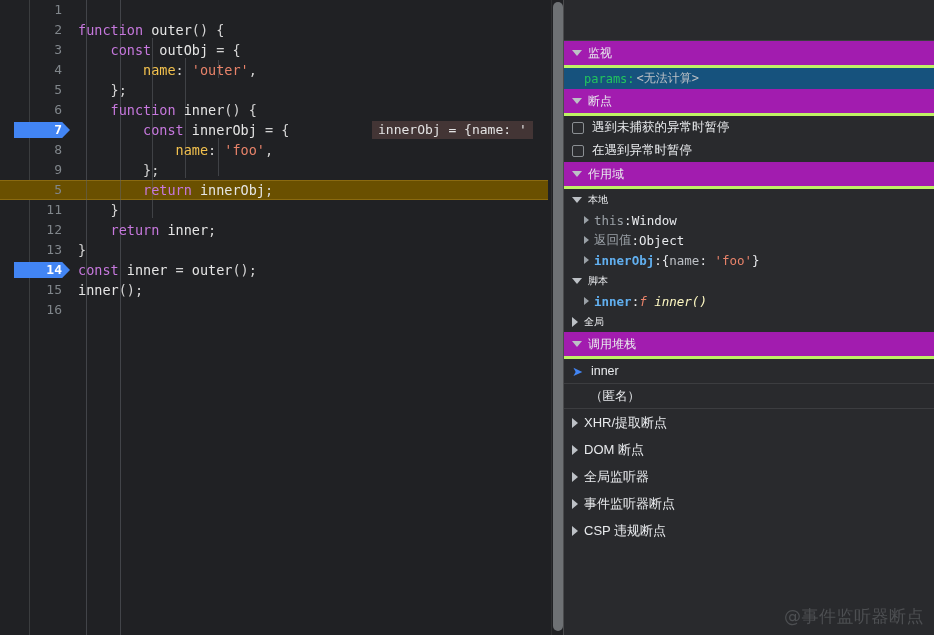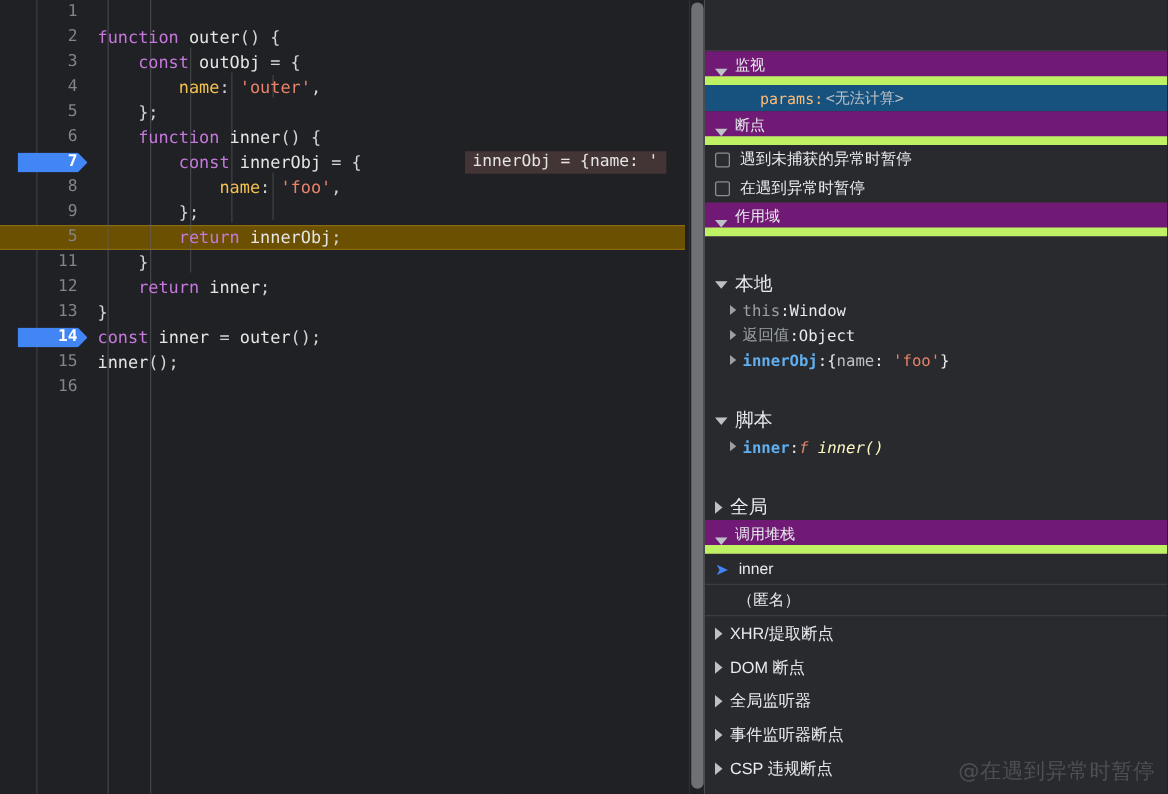--- a/index.html
+++ b/index.html
@@ -163,25 +163,25 @@
     flex: 0 0 371px;
   }
   .sb-topbar {
     height: 41px;
     background: #292a2d;
     border-bottom: 1px solid #3c3d40;
     box-sizing: border-box;
   }
   .section-header {
     display: flex;
-    align-items: flex-end;
+    align-items: center;
     height: 27px;
     padding-left: 8px;
-    background: #701a75;
-    border-bottom: 7px solid #bef264;
+    background: #a21caf;
+    border-bottom: 3px solid #bef264;
     box-sizing: border-box;
     font-size: 12px;
     color: #e8eaed;
     cursor: default;
   }
   .tri {
     display: inline-block;
     width: 0; height: 0;
     margin-right: 6px;
     flex: 0 0 auto;
@@ -207,21 +207,21 @@
   .watch-row {
     display: flex;
     align-items: center;
     height: 21px;
     background: #16527d;
     padding-left: 20px;
     font-family: "DejaVu Sans Mono", "Liberation Mono", monospace;
     font-size: 12px;
     box-sizing: border-box;
   }
-  .watch-name { color: #fdba74; margin-left: 24px; }
+  .watch-name { color: #22c55e; }
   .watch-val { color: #bdc1c6; margin-left: 2px; }
 
   .cb-row {
     display: flex;
     align-items: center;
     height: 23px;
     padding-left: 8px;
     font-size: 12.5px;
     color: #e8eaed;
   }
@@ -251,23 +251,22 @@
   .sc-str { color: #e8836a; }
   .sc-prop { color: #bdc1c6; }
   .sc-fn { color: #e8836a; font-style: italic; }
   .sc-fname { color: #fef9c3; font-style: italic; }
 
   .subsec-header {
     display: flex;
     align-items: center;
     height: 21px;
     padding-left: 8px;
-    font-size: 15px;
-    color: #e8eaed;
-    margin-top: 28px;
+    font-size: 10px;
+    color: #e8eaed;
   }
 
   .stack-row {
     display: flex;
     align-items: center;
     height: 25px;
     padding-left: 8px;
     font-size: 12.5px;
     color: #e8eaed;
     border-bottom: 1px solid #3c3d40;
@@ -440,16 +439,16 @@
         <div class="bp-cat">
           <span class="tri right"></span>
           <span>事件监听器断点</span>
         </div>
         <div class="bp-cat">
           <span class="tri right"></span>
           <span>CSP 违规断点</span>
         </div>
       </div>
 
-    <div class="watermark">@在遇到异常时暂停</div>
+    <div class="watermark">@事件监听器断点</div>
   </div>
 
 </div>
 
 </body></html>

